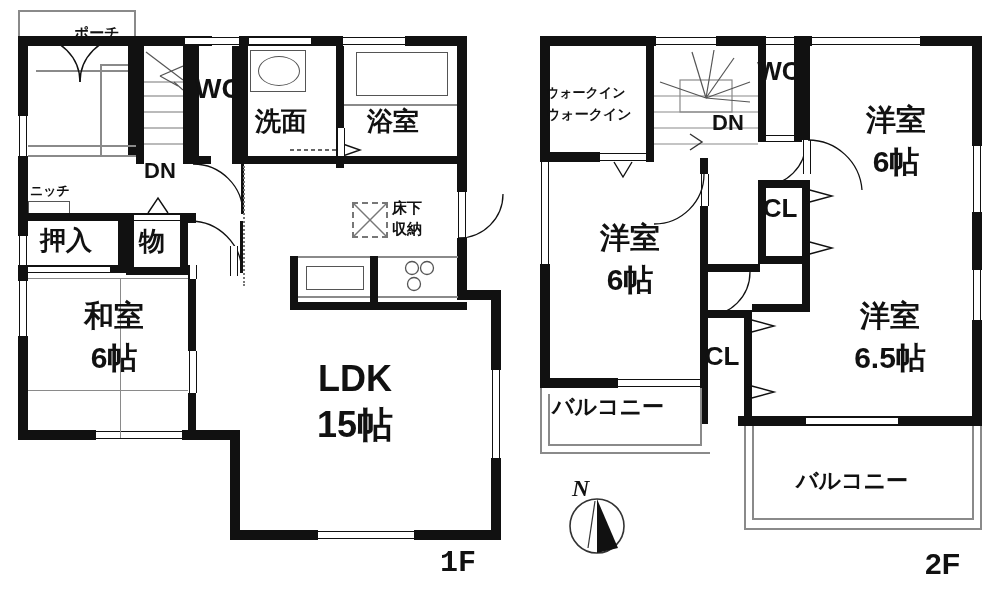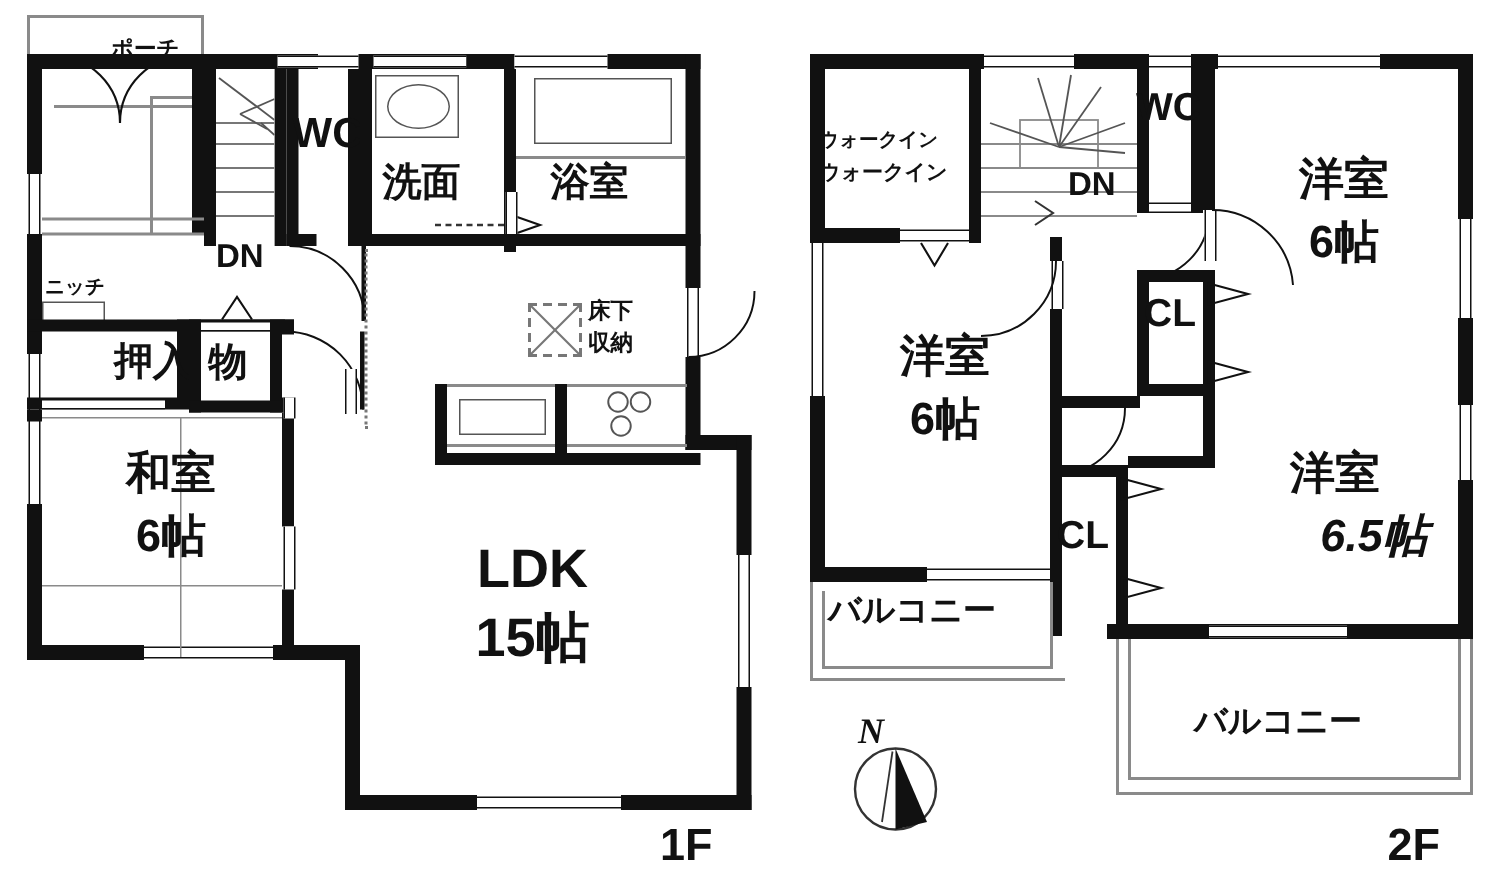--- a/index.html
+++ b/index.html
@@ -149,21 +149,21 @@
     <div class="winV" style="left:337px;top:128px;width:8px;height:28px;"></div>
 
     <div style="position:absolute;left:243px;top:166px;width:0;height:120px;border-left:2px dotted #777;"></div>
 
     <span class="lbl j5" style="left:30px;top:184px;">ニッチ</span>
     <div class="box" style="left:28px;top:201px;width:42px;height:14px;"></div>
 
     <div class="w" style="left:18px; top:213px; width:172px;height:8px;"></div>
     <div class="w" style="left:118px;top:213px; width:8px; height:60px;"></div>
     <div class="w" style="left:18px; top:265px; width:100px;height:8px;"></div>
-    <span class="lbl j2" style="left:40px;top:227px;margin-left:36px;">押入</span>
+    <span class="lbl j2" style="left:40px;top:227px;">押入</span>
     <div class="winH" style="left:28px;top:266px;width:82px;height:7px;"></div>
 
     <div class="w" style="left:126px;top:213px; width:70px;height:8px;"></div>
     <div class="w" style="left:126px;top:213px; width:8px; height:62px;"></div>
     <div class="w" style="left:180px;top:213px; width:8px; height:62px;"></div>
     <div class="w" style="left:126px;top:267px; width:62px;height:8px;"></div>
     <div class="winH" style="left:134px;top:214px;width:46px;height:7px;"></div>
     <span class="lbl j2" style="left:139px;top:228px;">物</span>
 
     <div class="door" style="left:146px;top:196px;">
@@ -222,21 +222,21 @@
     <div class="box" style="left:306px;top:266px;width:58px;height:24px;"></div>
     <div style="position:absolute;left:402px;top:258px;width:34px;height:36px;">
       <svg width="34" height="36" viewBox="0 0 34 36">
         <circle cx="10" cy="10" r="6.5" fill="none" stroke="#555" stroke-width="1.3"></circle>
         <circle cx="25" cy="10" r="6.5" fill="none" stroke="#555" stroke-width="1.3"></circle>
         <circle cx="12" cy="26" r="6.5" fill="none" stroke="#555" stroke-width="1.3"></circle>
       </svg>
     </div>
     <div class="w" style="left:378px;top:302px; width:89px;height:8px;"></div>
 
-    <span class="lbl flr" style="left:440px;top:548px;">1F</span>
+    <span class="lbl flr" style="left:440px;top:548px;font-family:Liberation Mono, monospace;">1F</span>
   </div>
 
   <div>
 
     <div class="w" style="left:540px;top:36px; width:12px;height:10px;"></div>
     <div class="w" style="left:552px;top:36px; width:98px;height:10px;"></div>
     <div class="winH" style="left:656px;top:37px;width:60px;height:8px;"></div>
     <div class="w" style="left:650px;top:36px; width:6px; height:10px;"></div>
     <div class="w" style="left:716px;top:36px; width:42px;height:10px;"></div>
     <div class="winH" style="left:758px;top:37px;width:36px;height:8px;"></div>
@@ -365,21 +365,21 @@
     </div>
     <div class="slide" style="left:748px;top:382px;">
       <svg width="30" height="20" viewBox="0 0 30 20">
           <polygon points="0,3 26,10 0,17" fill="none" stroke="#111" stroke-width="1.4"></polygon>
         </svg>
     </div>
 
     <div class="w" style="left:752px;top:304px; width:58px;height:8px;"></div>
     <div class="w" style="left:802px;top:264px; width:8px; height:48px;"></div>
     <span class="ctr j1" style="left:820px;top:300px;width:140px;">洋室</span>
-    <span class="ctr j1" style="left:832px;top:342px;width:168px;font-style:italic;">6.5帖</span>
+    <span class="ctr j1" style="left:806px;top:342px;width:168px;">6.5帖</span>
 
     <div class="thin" style="left:540px;top:388px; width:2px;height:66px;"></div>
     <div class="thin" style="left:540px;top:452px; width:170px;height:2px;"></div>
     <div class="thin" style="left:548px;top:394px; width:2px;height:52px;"></div>
     <div class="thin" style="left:548px;top:444px; width:154px;height:2px;"></div>
     <div class="thin" style="left:700px;top:388px; width:2px;height:58px;"></div>
     <span class="lbl bal" style="left:552px;top:396px;">バルコニー</span>
 
     <div class="thin" style="left:744px;top:426px; width:2px;height:104px;"></div>
     <div class="thin" style="left:744px;top:528px; width:238px;height:2px;"></div>

